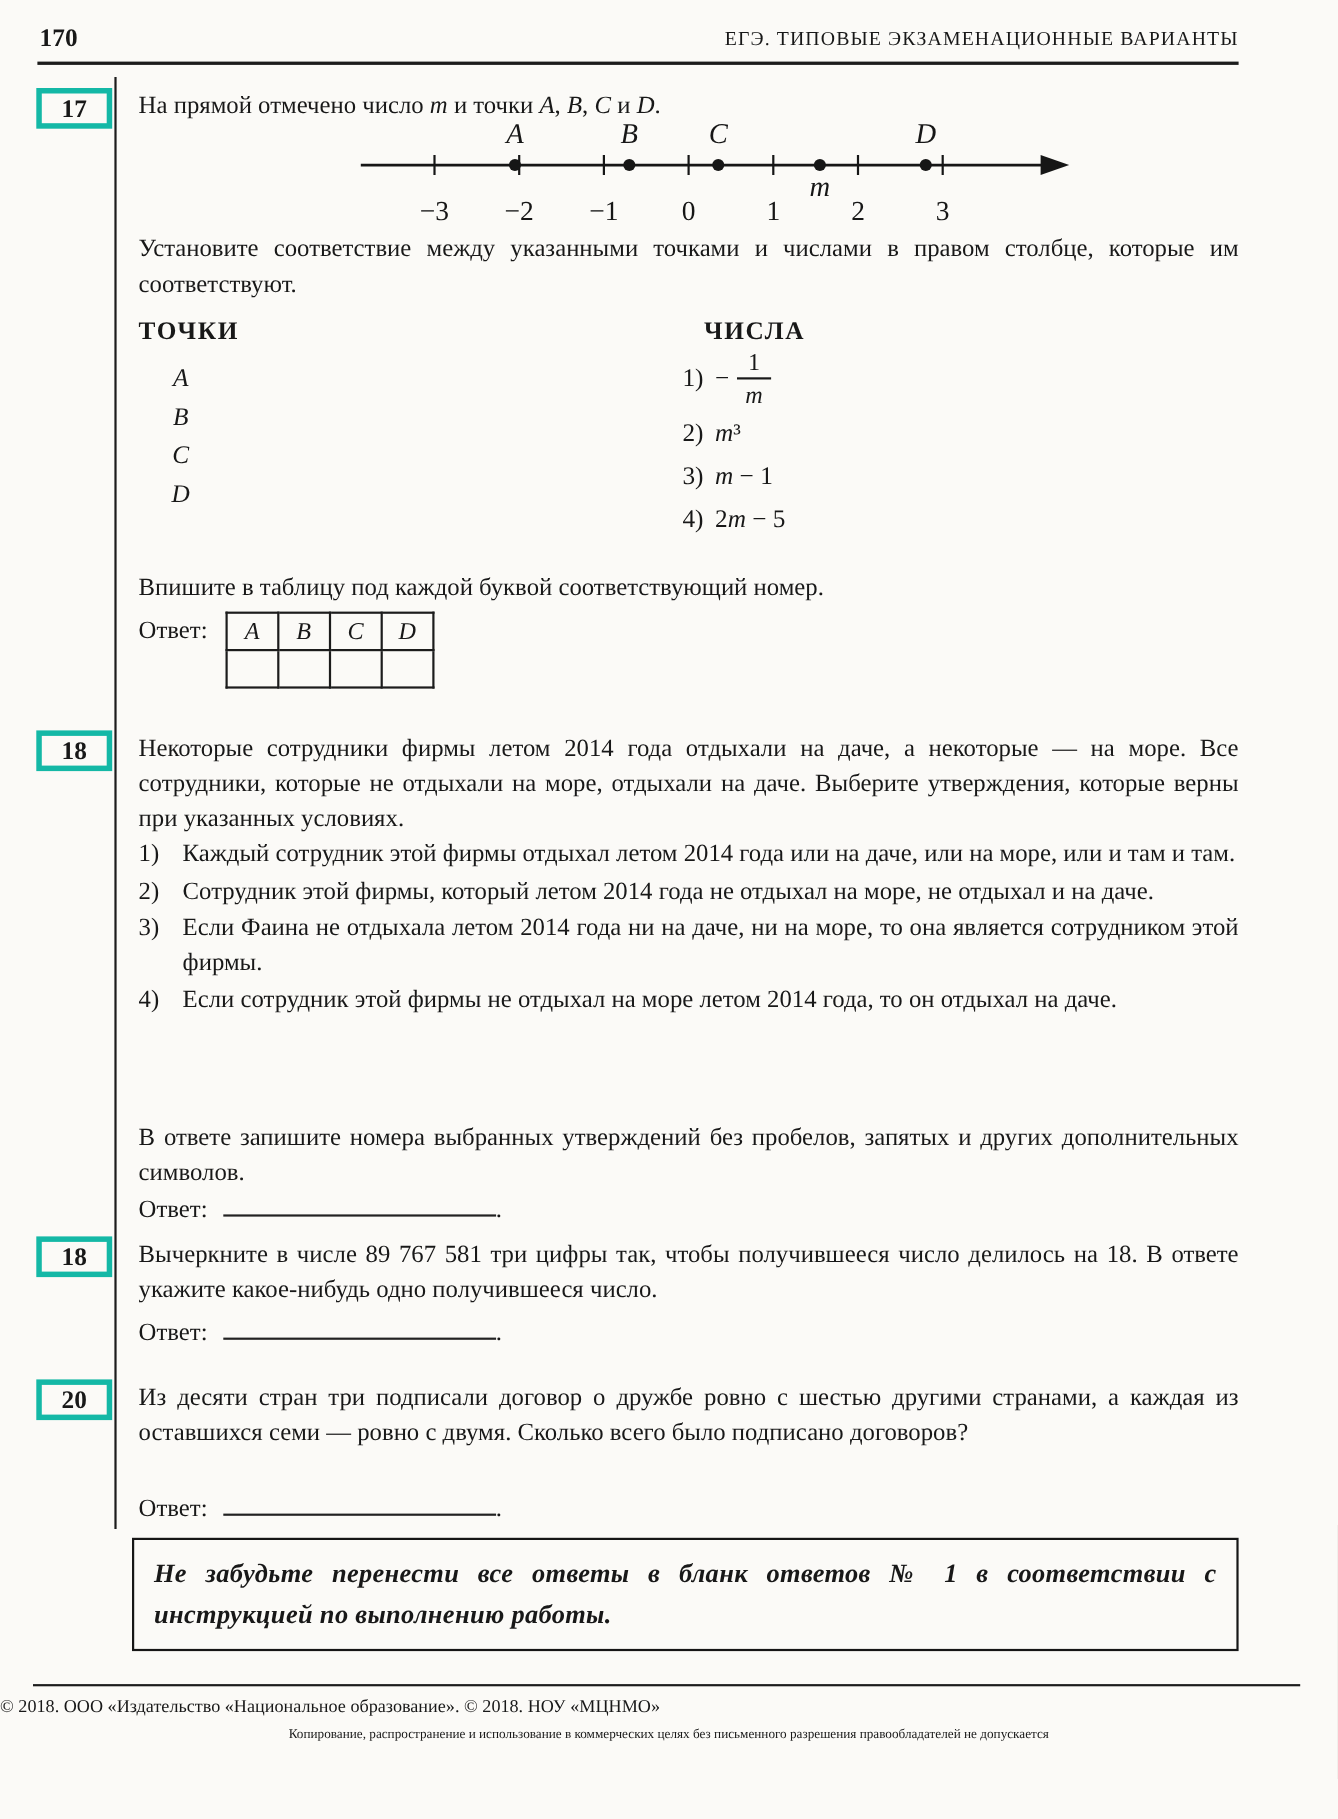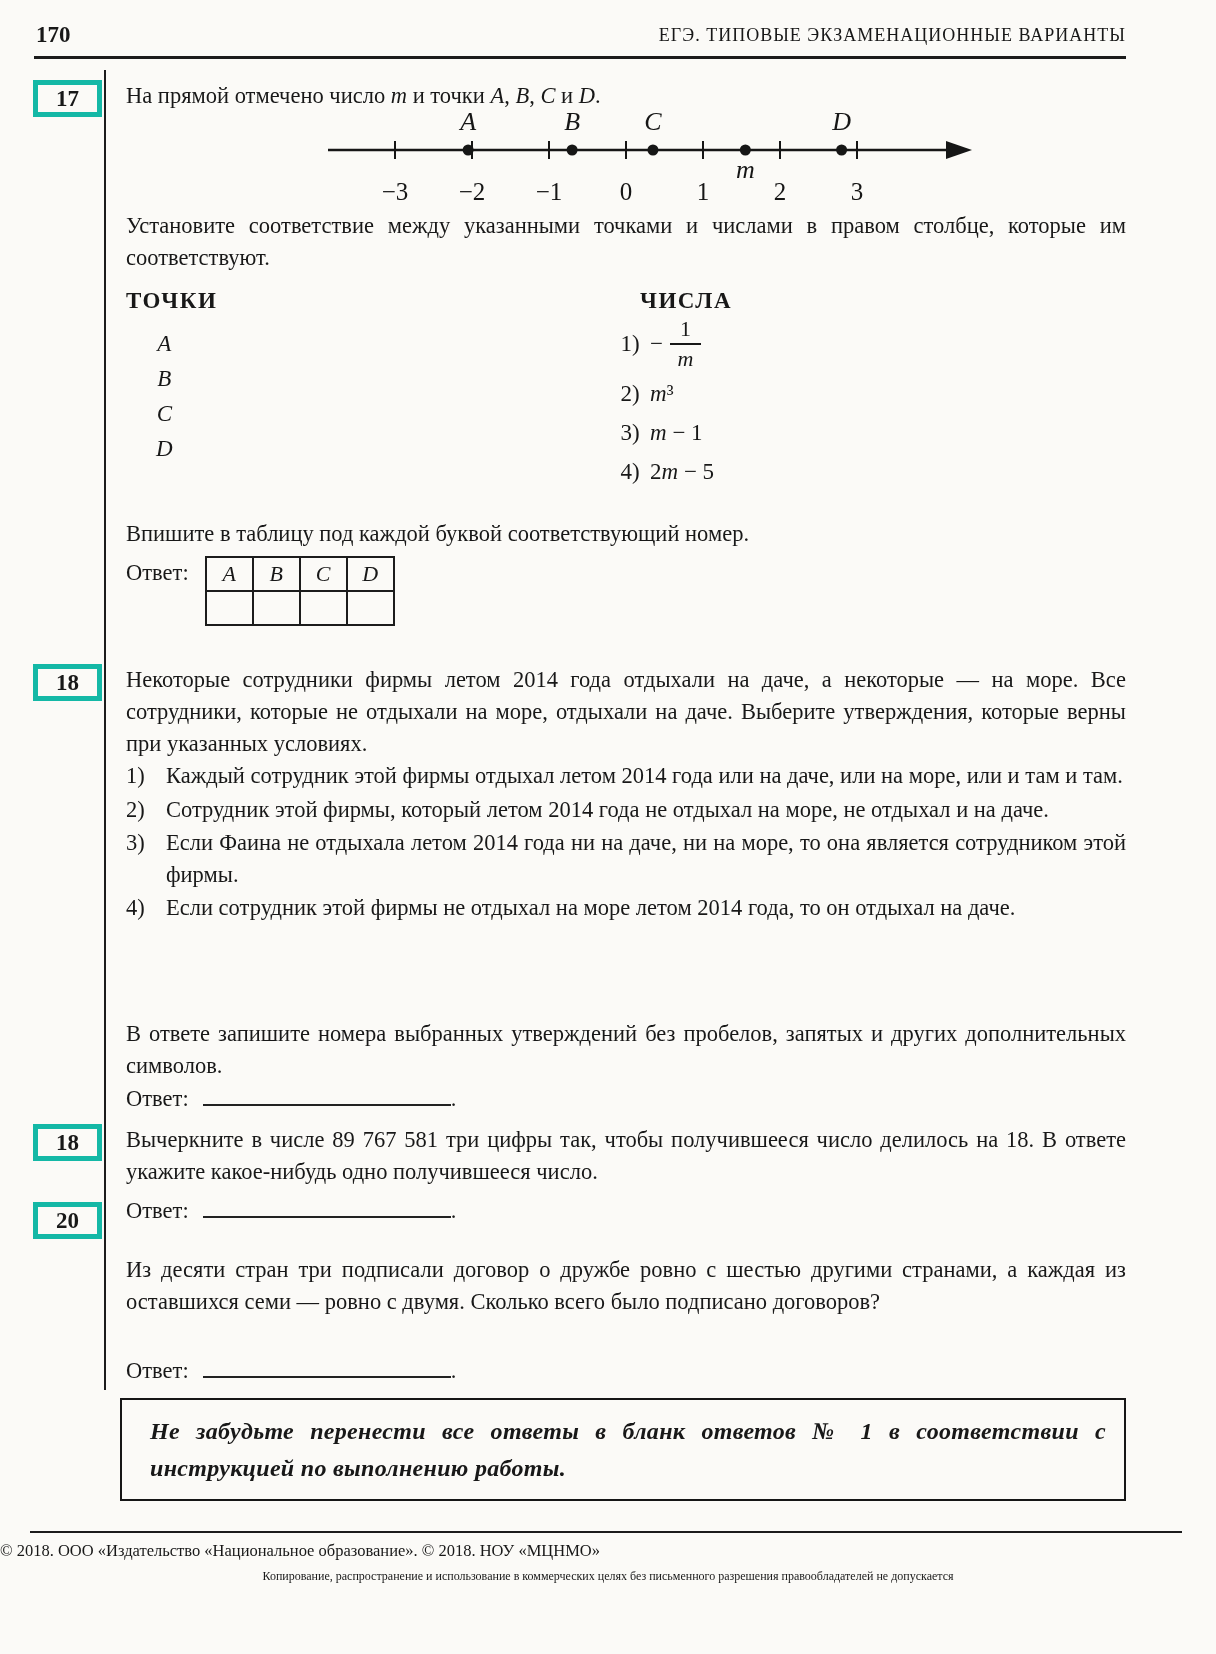--- a/index.html
+++ b/index.html
@@ -57,21 +57,21 @@
   .stmt { position:relative; padding-left:40px; text-align:justify; font-size:22.5px; line-height:31.5px; margin-bottom:2px; }
   .stmt-num { position:absolute; left:0; top:0; }
   
   .answer-line { position:absolute; left:126px; font-size:22.5px; }
   .blank { display:inline-block; width:248px; height:22px; border-bottom:2px solid #222; margin-left:14px; }
   
   .note-box {
     position:absolute; left:120px; top:1398px; width:1006px; min-height:96px;
     border:2.5px solid #161616; padding:13px 18px 12px;
   }
-  .note-text { font-size:24px; font-weight:bold; font-style:italic; line-height:37px; text-align:justify; letter-spacing:0.3px;margin-left:10px; }
+  .note-text { font-size:24px; font-weight:bold; font-style:italic; line-height:37px; text-align:justify; letter-spacing:0.3px; }
   
   .footer-rule { position:absolute; left:30px; top:1531px; width:1152px; height:2px; background:#1c1c1c; }
   .footer-1 { position:absolute; left:0; top:1541px; width:100%; font-size:16.5px; font-weight:normal; }
   .footer-2 { position:absolute; left:0; top:1569px; width:100%; text-align:center; font-size:12px; }
 </style>
 </head>
 <body>
 
 <div class="page">
 
@@ -210,21 +210,21 @@
   <div class="task-box" style="top:1124px;">
     <span>18</span>
   </div>
 
   <div class="tblock para" style="top:1124px;">Вычеркните в числе 89 767 581 три цифры так, чтобы получившееся число делилось на 18. В ответе укажите какое-нибудь одно получившееся число.</div>
 
   <div class="answer-line" style="top:1196px;">
     <span>Ответ:</span><span class="blank"></span><span>.</span>
   </div>
 
-  <div class="task-box" style="top:1202px;">
+  <div class="task-box" style="top:1254px;">
     <span>20</span>
   </div>
 
   <div class="tblock para" style="top:1254px;">Из десяти стран три подписали договор о дружбе ровно с шестью другими странами, а каждая из оставшихся семи — ровно с двумя. Сколько всего было подписано договоров?</div>
 
   <div class="answer-line" style="top:1356px;">
     <span>Ответ:</span><span class="blank"></span><span>.</span>
   </div>
 
   <div class="note-box">

